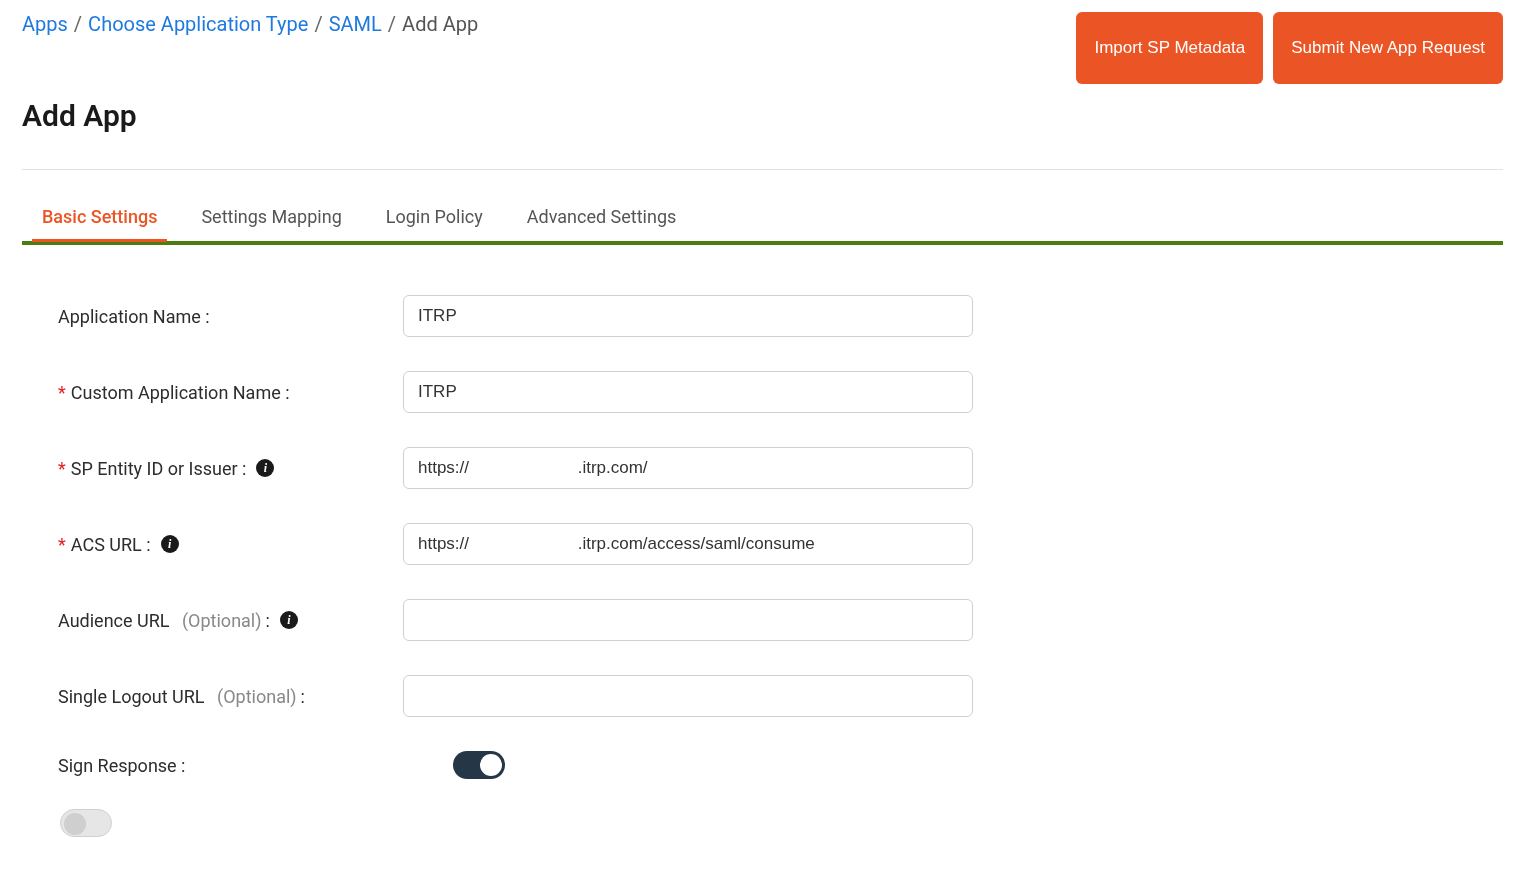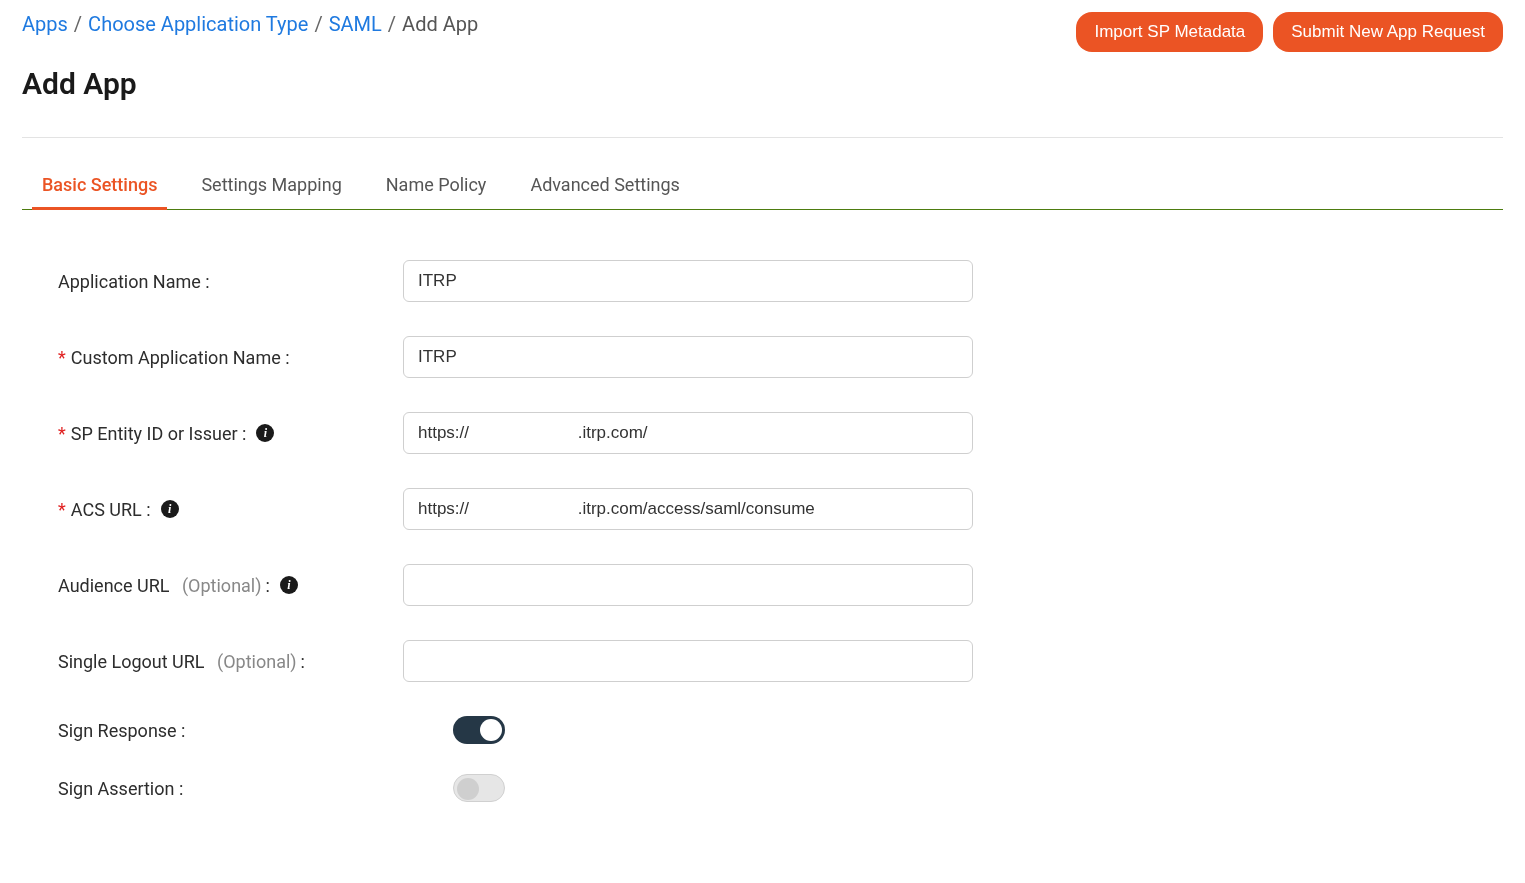--- a/index.html
+++ b/index.html
@@ -32,22 +32,22 @@
       text-decoration: none;
     }
     .breadcrumb .sep { color: #666; }
     .breadcrumb .current { color: #555; }
 
     .top-actions { display: flex; gap: 10px; }
     .btn {
       background: #eb5424;
       color: #fff;
       border: none;
-      border-radius: 16px;
-      padding: 10px 18px;
+      border-radius: 6px;
+      padding: 26px 18px;
       font-size: 17px;
       font-weight: 500;
       cursor: pointer;
       text-align: center;
     }
 
     
     .page-title {
       font-size: 30px;
       font-weight: 600;
@@ -58,21 +58,21 @@
     hr.divider {
       border: none;
       border-top: 1px solid #e3e3e3;
       margin-bottom: 26px;
     }
 
     
     .tabs {
       display: flex;
       gap: 40px;
-      border-bottom: 1px solid #4d7c0f;
+      border-bottom: 4px solid #4d7c0f;
       padding-left: 18px;
     }
     .tab {
       padding: 10px 2px 14px 2px;
       font-size: 18px;
       color: #555;
       cursor: pointer;
       position: relative;
     }
     .tab.active {
@@ -181,21 +181,21 @@
   </div>
 </div>
 
 <h1 class="page-title">Add App</h1>
 
 <hr class="divider">
 
 <div class="tabs">
   <div class="tab active">Basic Settings</div>
   <div class="tab">Settings Mapping</div>
-  <div class="tab">Name Policy</div>
+  <div class="tab">Login Policy</div>
   <div class="tab">Advanced Settings</div>
 </div>
 
 <div class="form-area">
 
   <div class="form-row">
     <div class="label-cell">
       <span>Application Name :</span>
     </div>
     <div class="input-cell">
@@ -259,23 +259,20 @@
       <span>Sign Response :</span>
     </div>
     <div class="input-cell" style="padding-left:10px;">
       <div class="toggle on">
         <div class="knob"></div>
       </div>
     </div>
   </div>
 
   <div class="form-row toggle-row">
-    <div class="label-cell">
-      <span>Sign Assertion :</span>
-    </div>
     <div class="input-cell" style="padding-left:10px;">
       <div class="toggle off">
         <div class="knob"></div>
       </div>
     </div>
   </div>
 
 </div>
 
 </body></html>

